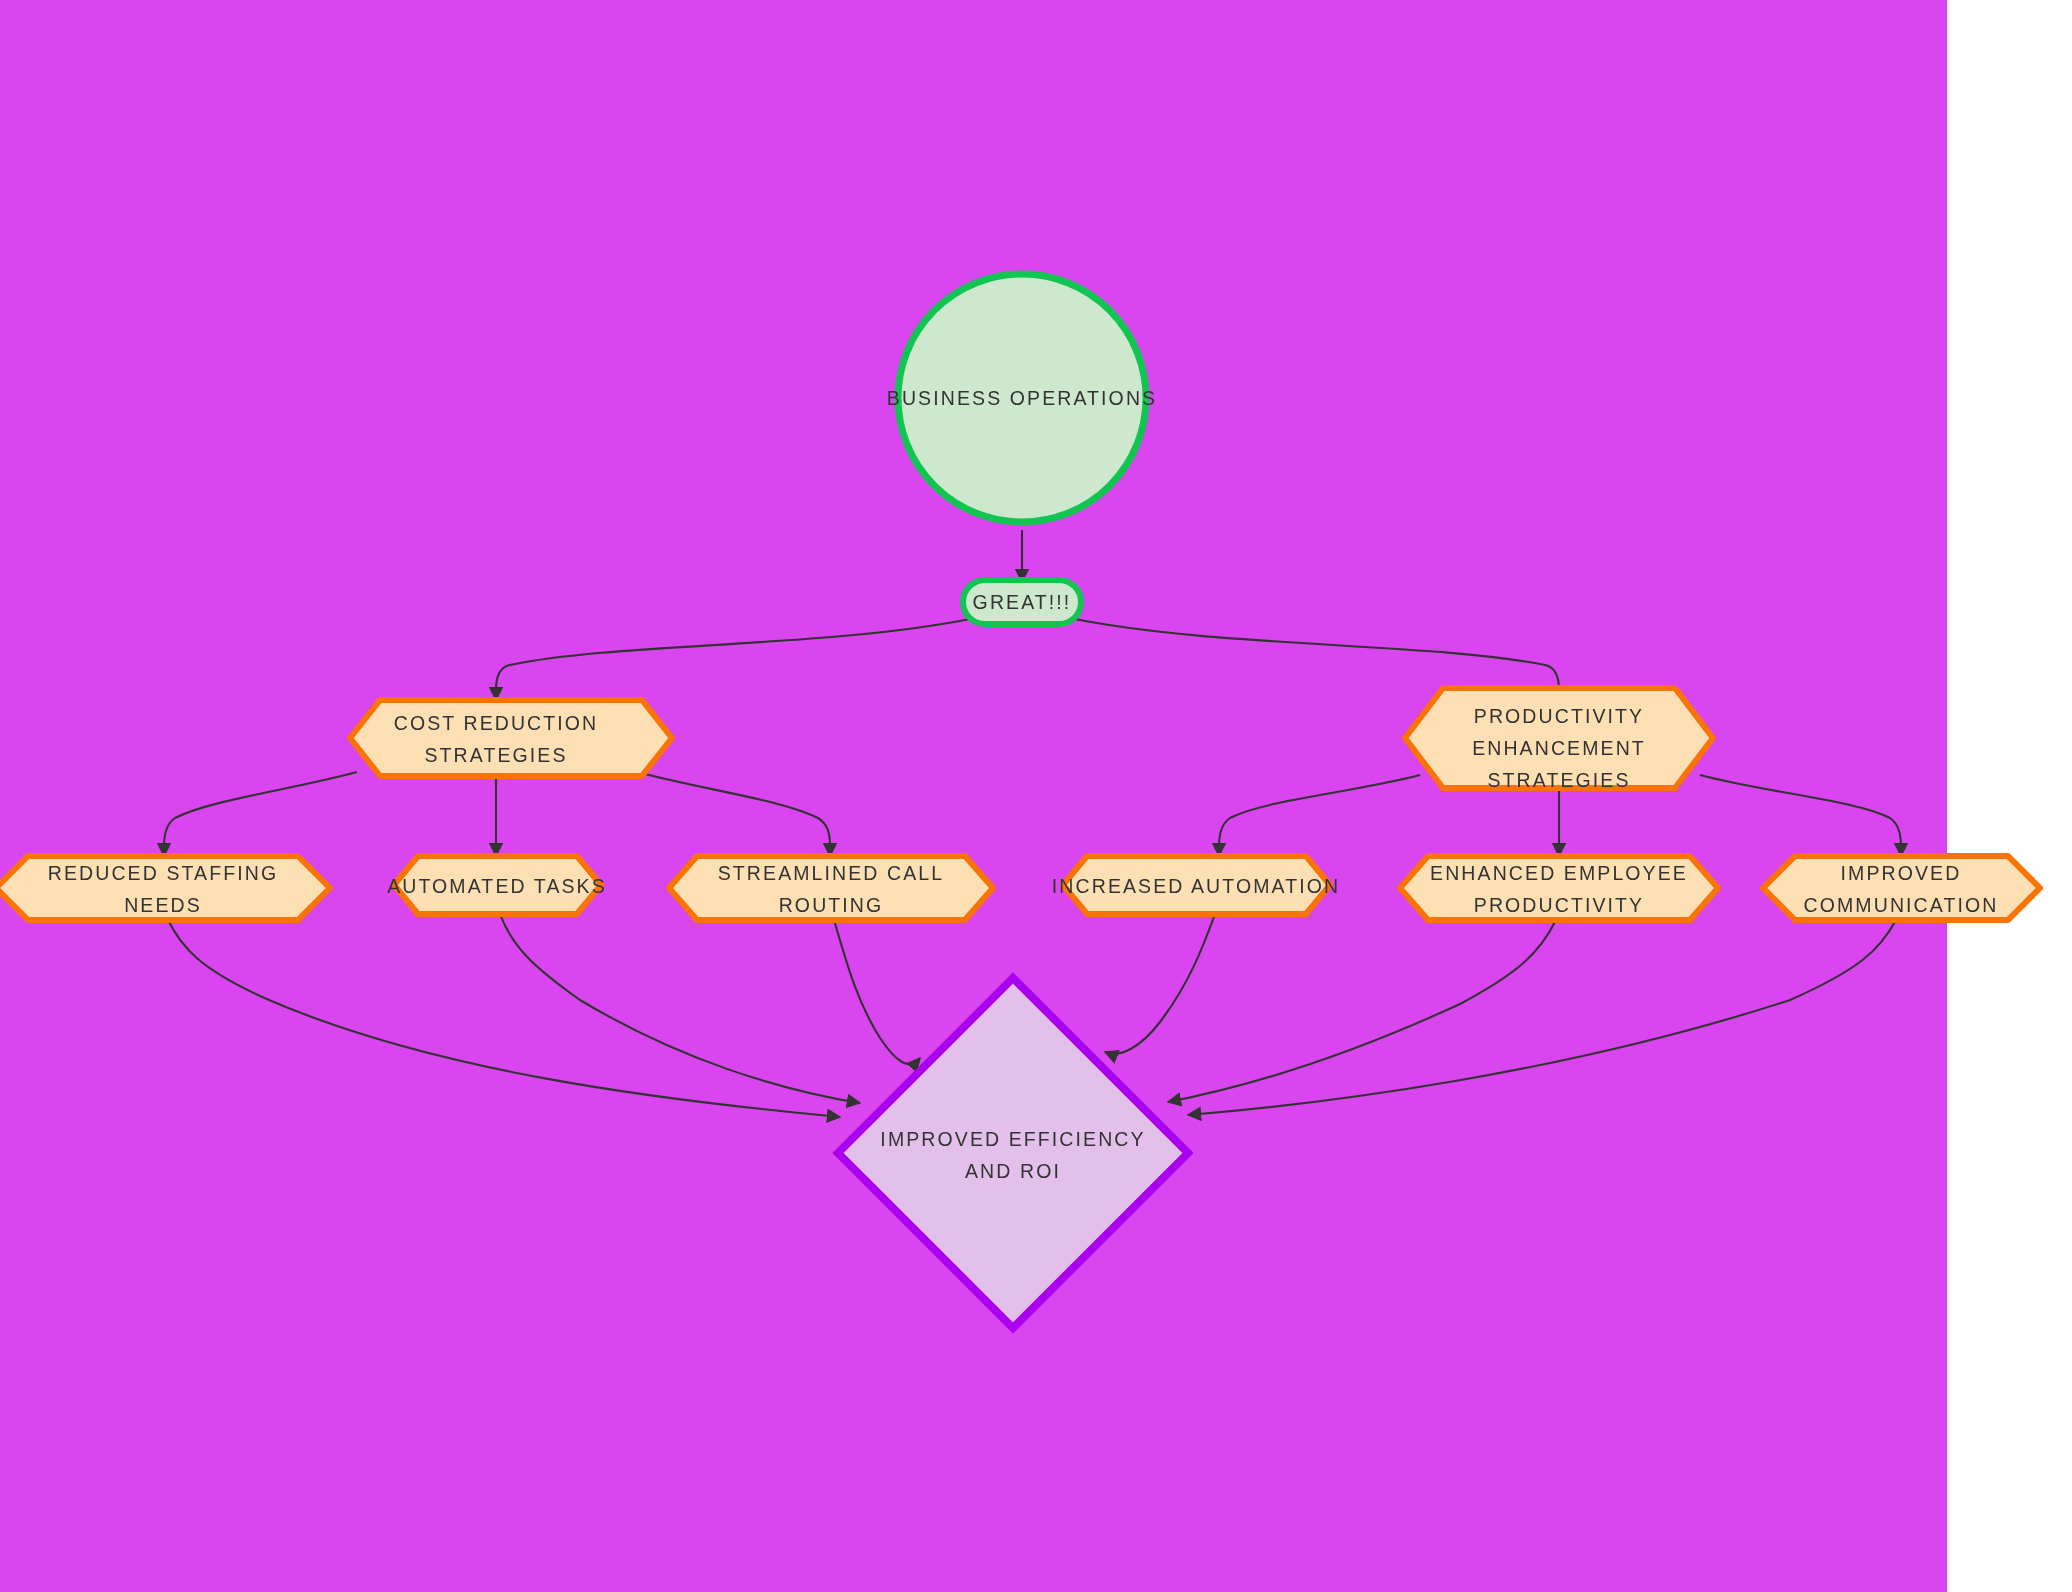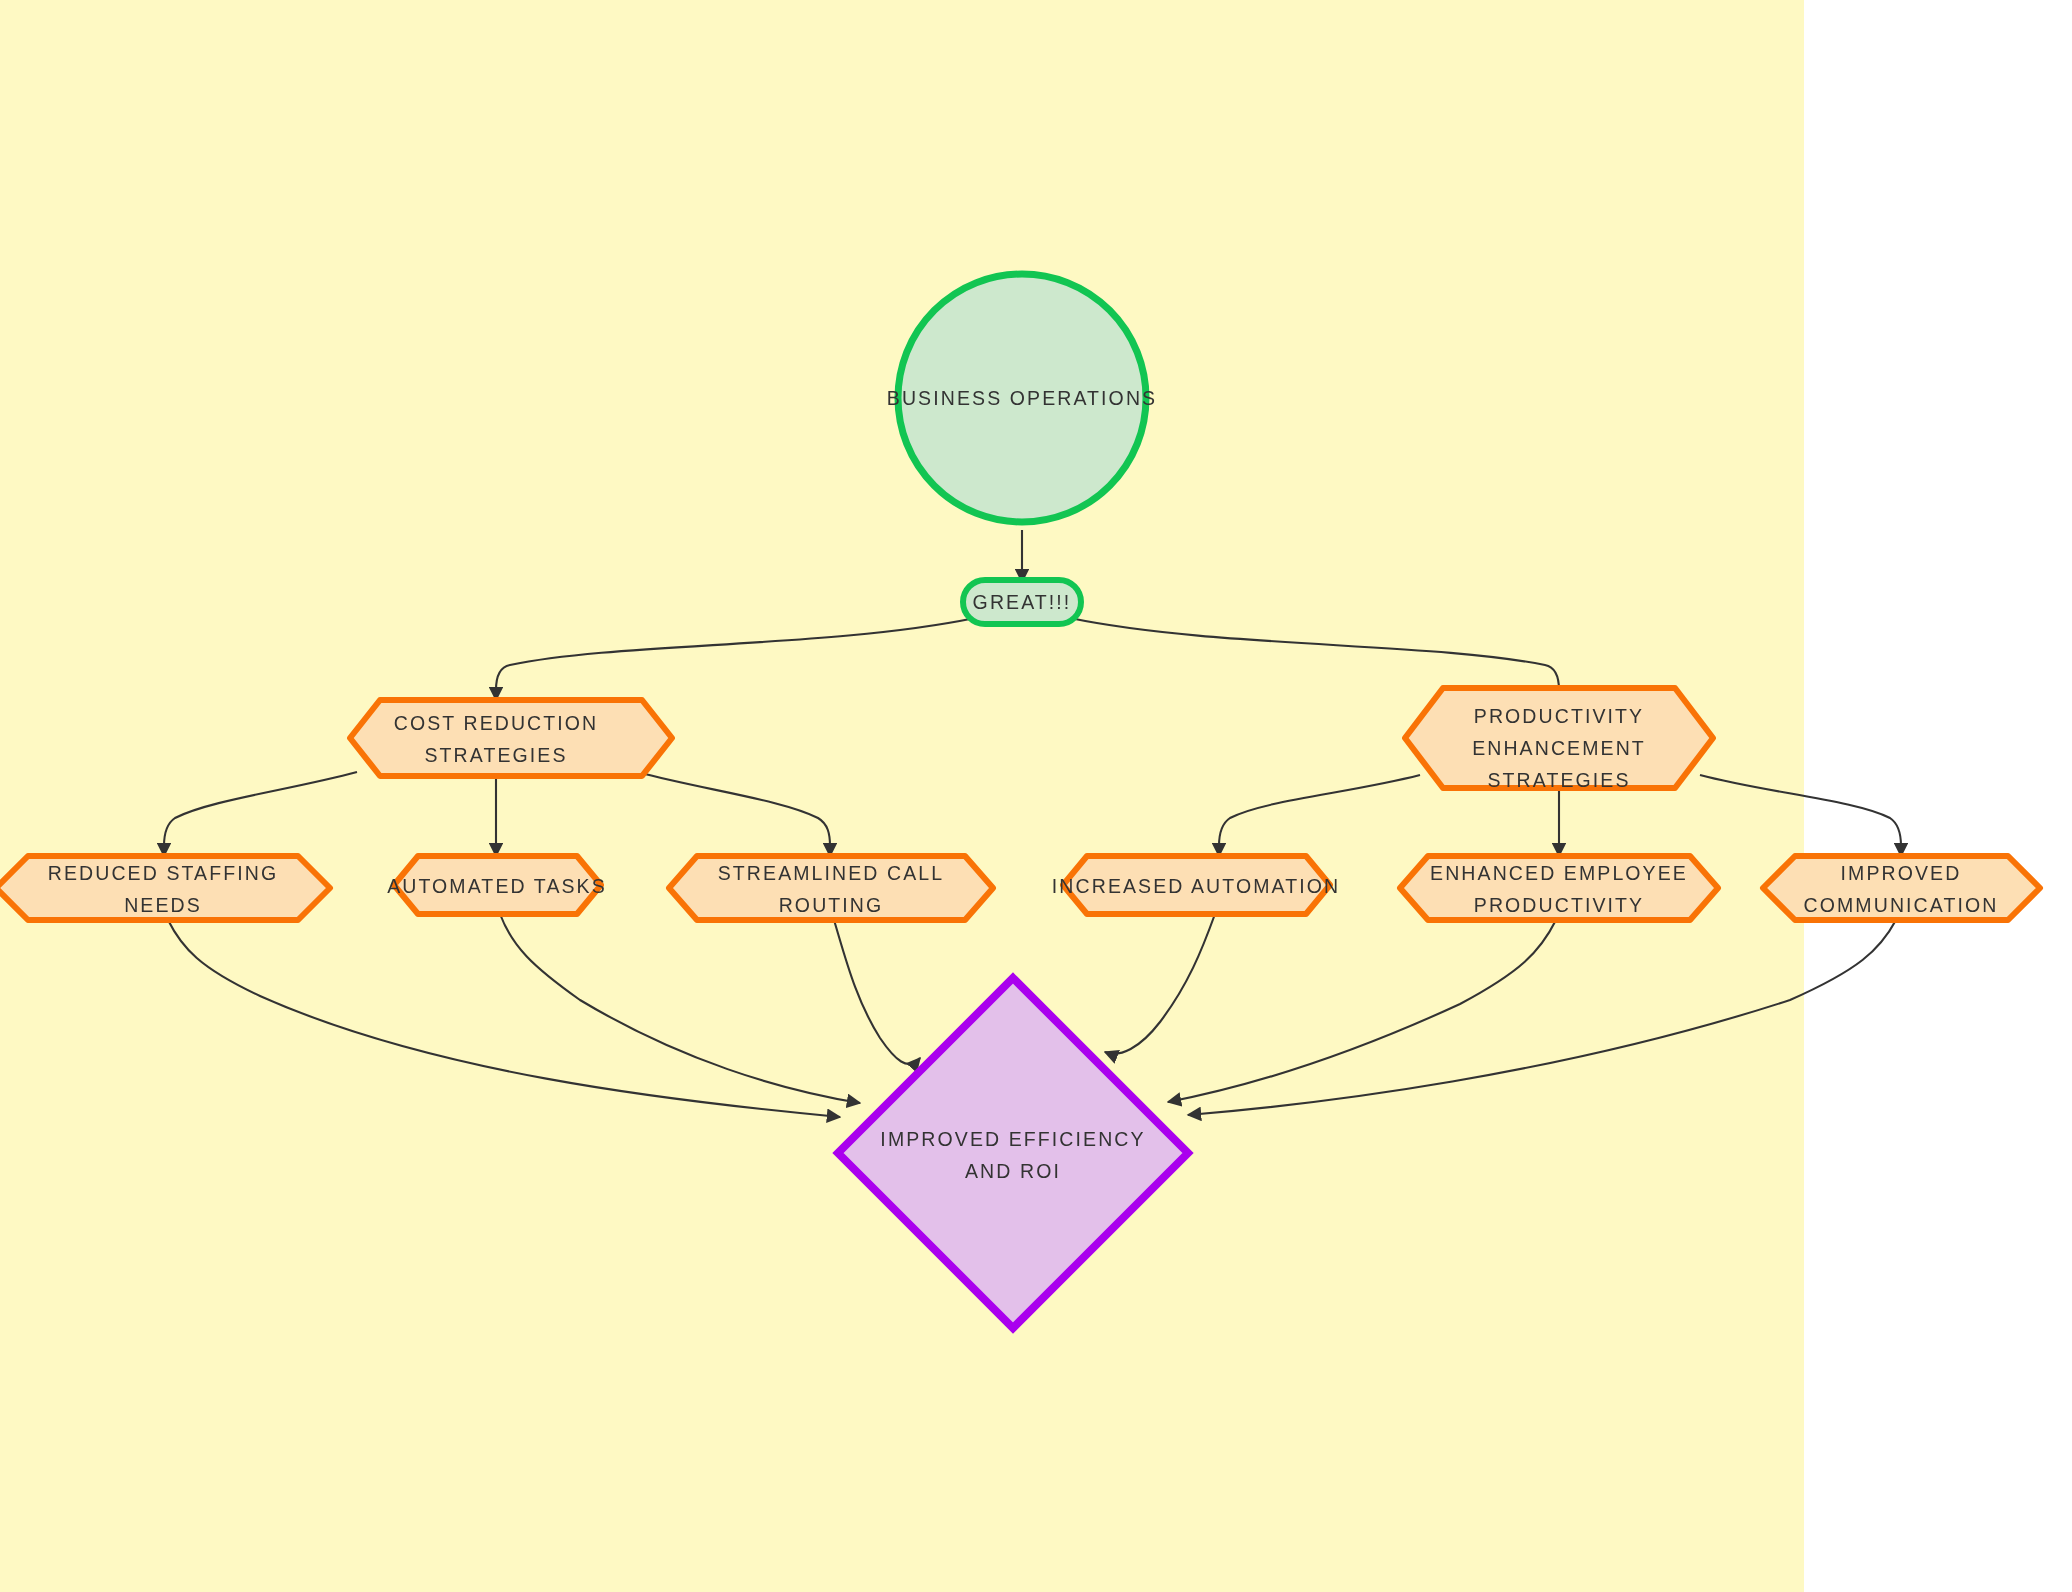--- a/index.html
+++ b/index.html
@@ -8,23 +8,23 @@
     background: #ffffff;
   }
   body {
     width: 2072px;
     height: 1592px;
     font-family: "Liberation Sans", sans-serif;
     overflow: hidden;
   }
   #diagram-root {
     position: relative;
-    width: 1804px;
+    width: 1947px;
     height: 1592px;
-    background: #fef9c3;
+    background: #d946ef;
   }
   svg#flow-svg {
     position: absolute;
     top: 0;
     left: 0;
     width: 2072px;
     height: 1592px;
   }
   .node-label {
     font-family: "Liberation Sans", sans-serif;

